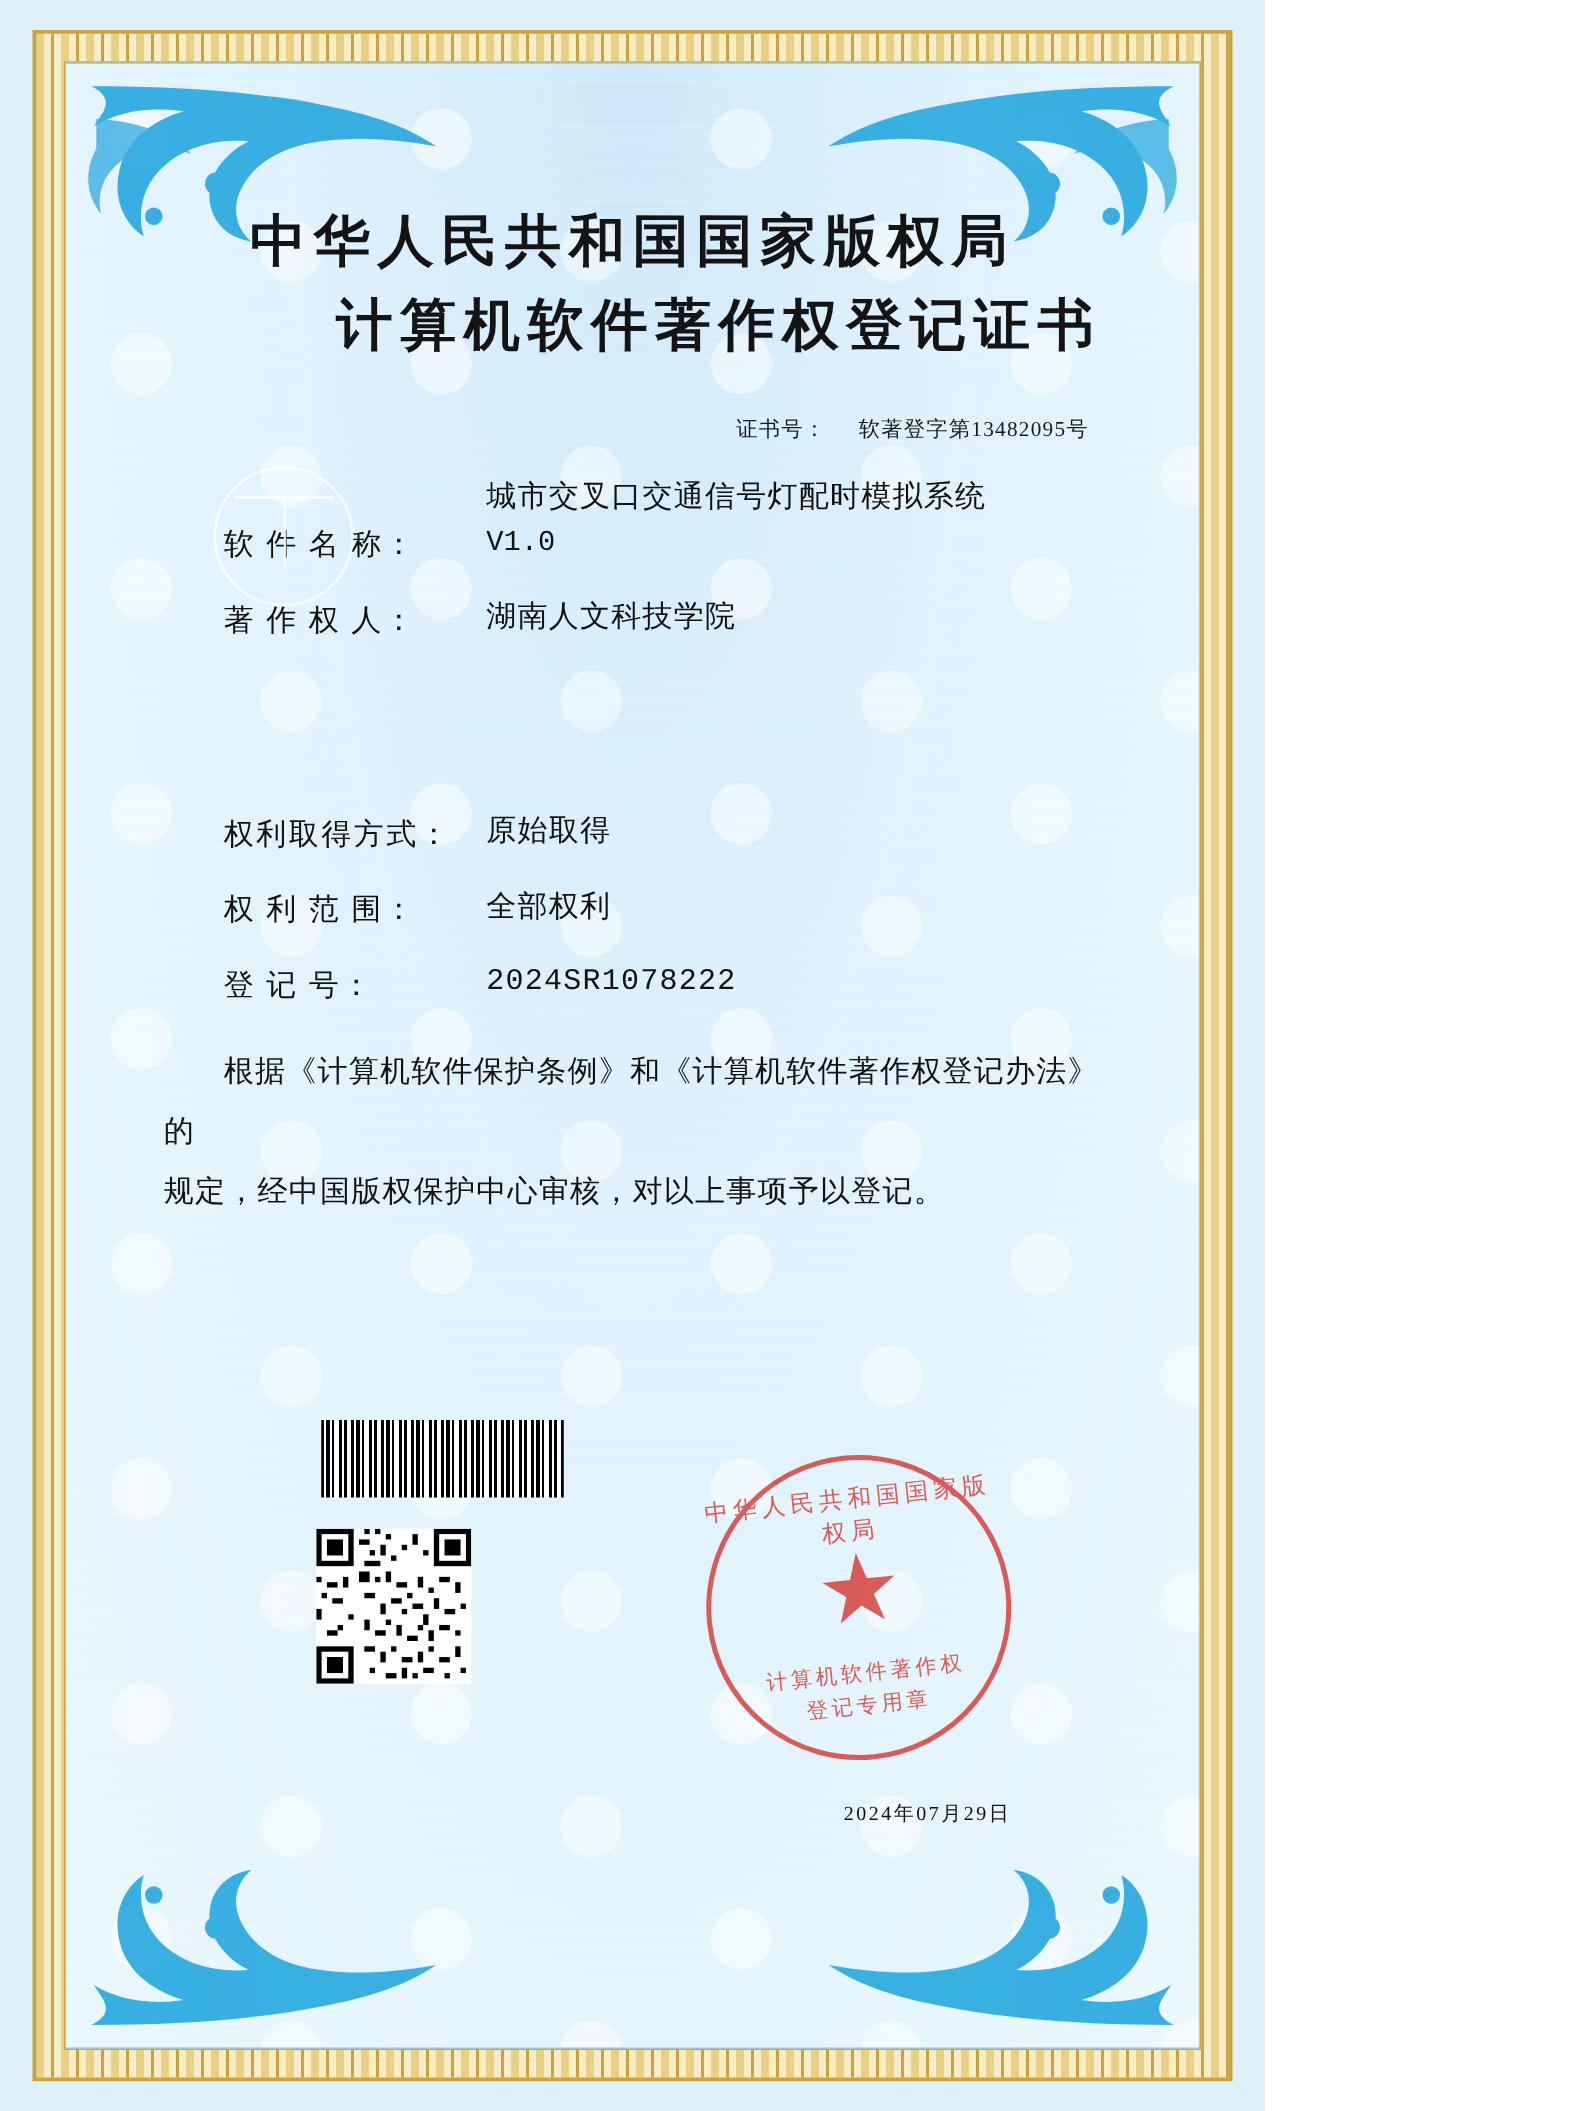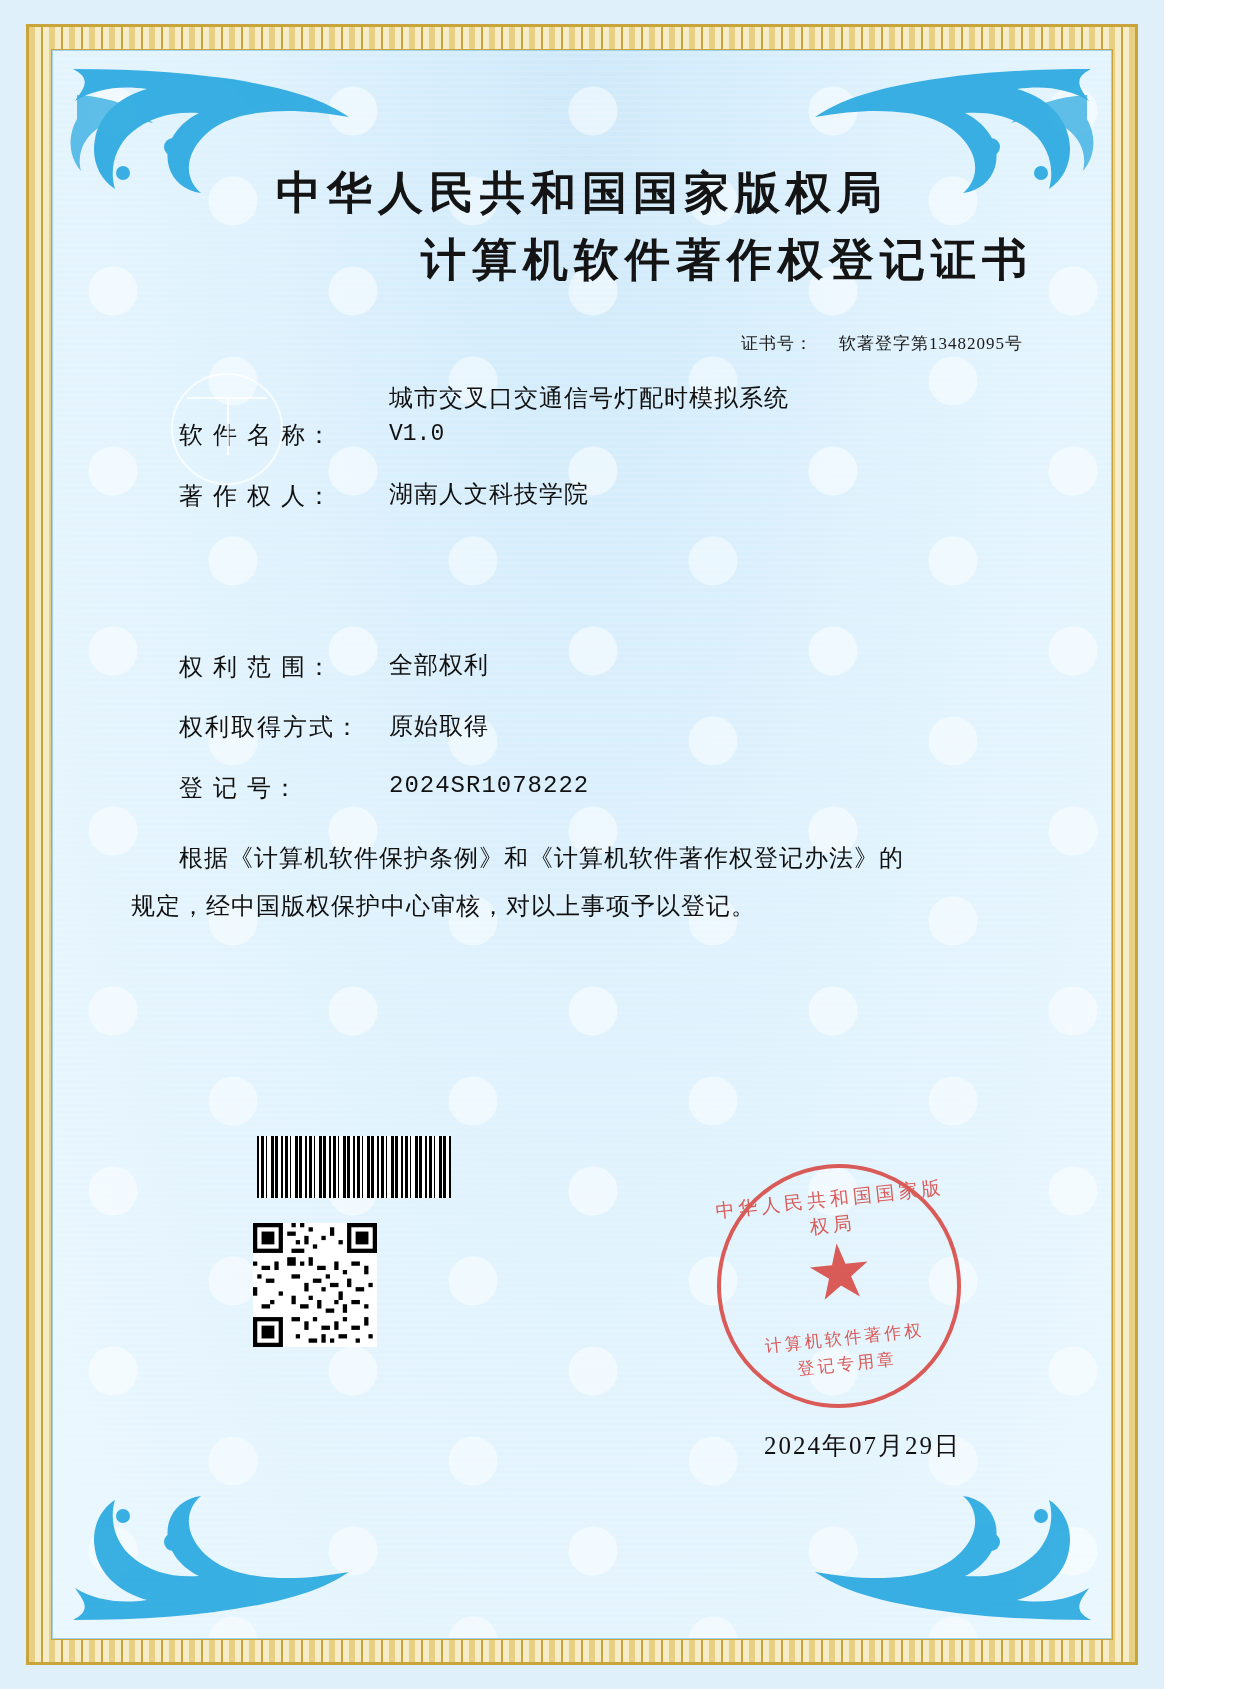--- a/index.html
+++ b/index.html
@@ -5,21 +5,21 @@
   html, body {
     margin: 0;
     padding: 0;
     background: #ffffff;
   }
   body {
     font-family: "Liberation Serif", "DejaVu Serif", serif;
   }
   .page {
     position: relative;
-    width: 1164px;
+    width: 1012px;
     height: 1689px;
     overflow: hidden;
     background: #dff0fb;
   }
 
   
   .frame-outer {
     position: absolute;
     left: 26px; top: 24px; right: 26px; bottom: 24px;
     border: 3px solid #c9a43a;
@@ -207,21 +207,21 @@
     letter-spacing: 3px;
   }
   .seal .arc-1 { top: 18px; font-size: 19px; letter-spacing: 4px; }
   .seal .arc-2 { bottom: 54px; }
   .seal .arc-3 { bottom: 28px; }
 
   .date {
     position: absolute;
     right: 150px;
     bottom: 176px;
-    font-size: 25px;
+    font-size: 16px;
     color: #111;
     letter-spacing: 2px;
   }
 
   
   .emblem {
     position: absolute;
     left: 118px;
     top: 322px;
     width: 108px;
@@ -312,27 +312,27 @@
         </div>
 
         <div class="field-row">
           <div class="field-label">著 作 权 人：</div>
           <div class="field-value">湖南人文科技学院</div>
         </div>
 
         <div class="gap-block"></div>
 
         <div class="field-row">
+          <div class="field-label">权利取得方式：</div>
+          <div class="field-value">原始取得</div>
+        </div>
+
+        <div class="field-row">
           <div class="field-label">权 利 范 围：</div>
           <div class="field-value">全部权利</div>
-        </div>
-
-        <div class="field-row">
-          <div class="field-label">权利取得方式：</div>
-          <div class="field-value">原始取得</div>
         </div>
 
         <div class="field-row">
           <div class="field-label">登  记  号：</div>
           <div class="field-value mono">2024SR1078222</div>
         </div>
       </div>
 
       <div class="para">
         <p class="indent">根据《计算机软件保护条例》和《计算机软件著作权登记办法》的</p>

